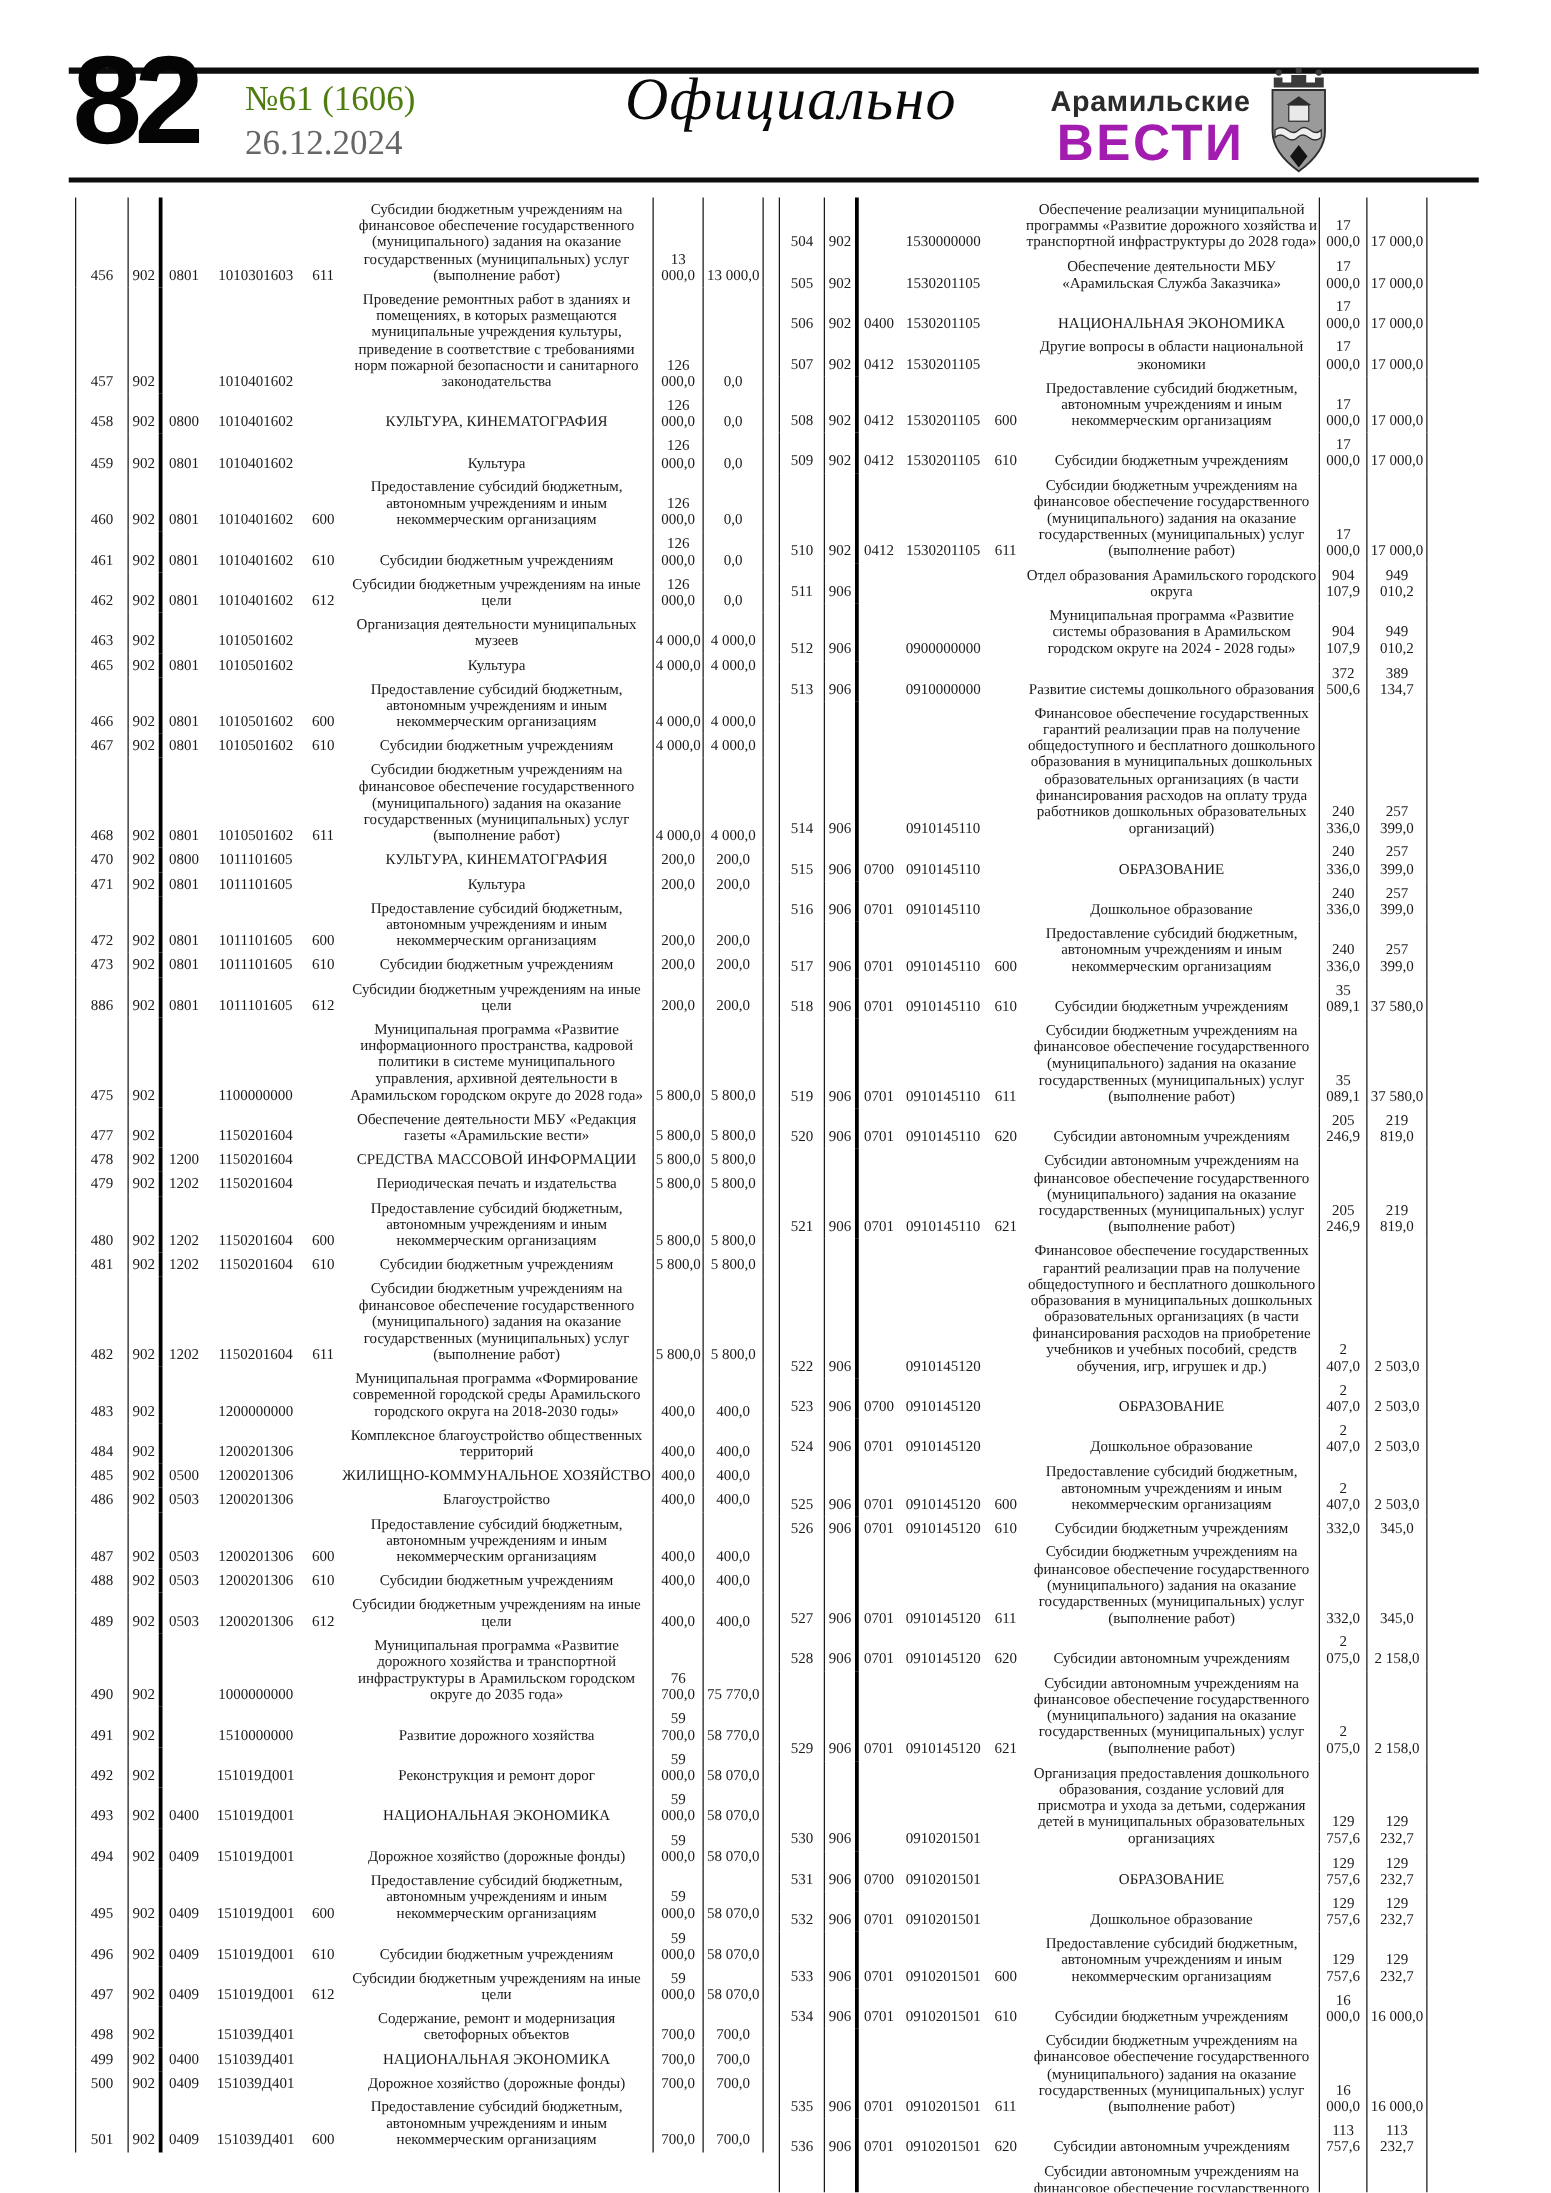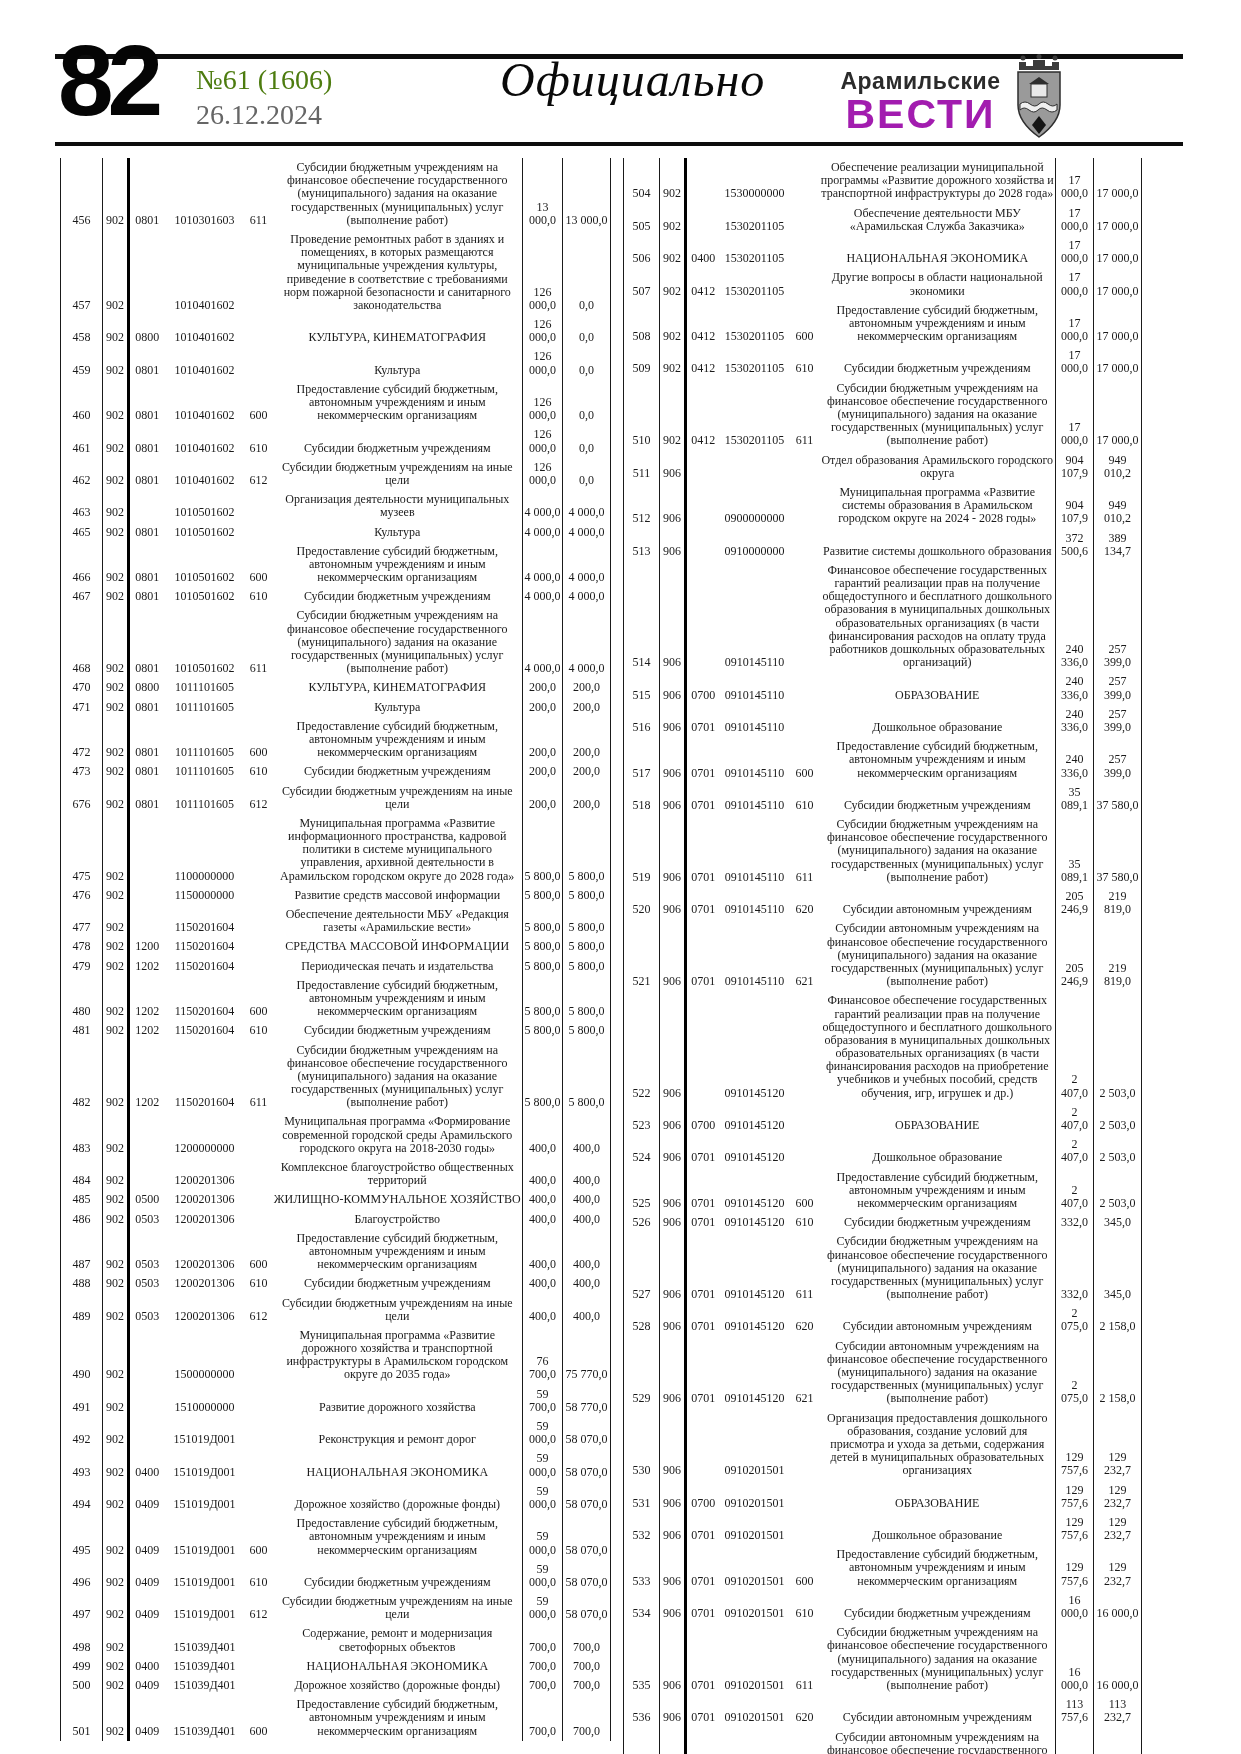--- a/index.html
+++ b/index.html
@@ -242,46 +242,36 @@
             <td class="c-n">473</td>
             <td class="c-grbs">902</td>
             <td class="c-sec">0801</td>
             <td class="c-art">1011101605</td>
             <td class="c-type">610</td>
             <td class="c-desc">Субсидии бюджетным учреждениям</td>
             <td class="c-a1">200,0</td>
             <td class="c-a2">200,0</td>
           </tr>
           <tr>
-            <td class="c-n">676</td>
+            <td class="c-n">886</td>
             <td class="c-grbs">902</td>
             <td class="c-sec">0801</td>
             <td class="c-art">1011101605</td>
             <td class="c-type">612</td>
             <td class="c-desc">Субсидии бюджетным учреждениям на иные цели</td>
             <td class="c-a1">200,0</td>
             <td class="c-a2">200,0</td>
           </tr>
           <tr>
             <td class="c-n">475</td>
             <td class="c-grbs">902</td>
             <td class="c-sec"></td>
             <td class="c-art">1100000000</td>
             <td class="c-type"></td>
             <td class="c-desc">Муниципальная программа «Развитие информационного пространства, кадровой политики в системе муниципального управления, архивной деятельности в Арамильском городском округе до 2028 года»</td>
-            <td class="c-a1">5 800,0</td>
-            <td class="c-a2">5 800,0</td>
-          </tr>
-          <tr>
-            <td class="c-n">476</td>
-            <td class="c-grbs">902</td>
-            <td class="c-sec"></td>
-            <td class="c-art">1150000000</td>
-            <td class="c-type"></td>
-            <td class="c-desc">Развитие средств массовой информации</td>
             <td class="c-a1">5 800,0</td>
             <td class="c-a2">5 800,0</td>
           </tr>
           <tr>
             <td class="c-n">477</td>
             <td class="c-grbs">902</td>
             <td class="c-sec"></td>
             <td class="c-art">1150201604</td>
             <td class="c-type"></td>
             <td class="c-desc">Обеспечение деятельности МБУ «Редакция газеты «Арамильские вести»</td>
@@ -405,21 +395,21 @@
             <td class="c-art">1200201306</td>
             <td class="c-type">612</td>
             <td class="c-desc">Субсидии бюджетным учреждениям на иные цели</td>
             <td class="c-a1">400,0</td>
             <td class="c-a2">400,0</td>
           </tr>
           <tr>
             <td class="c-n">490</td>
             <td class="c-grbs">902</td>
             <td class="c-sec"></td>
-            <td class="c-art">1500000000</td>
+            <td class="c-art">1000000000</td>
             <td class="c-type"></td>
             <td class="c-desc">Муниципальная программа «Развитие дорожного хозяйства и транспортной инфраструктуры в Арамильском городском округе до 2035 года»</td>
             <td class="c-a1">76 700,0</td>
             <td class="c-a2">75 770,0</td>
           </tr>
           <tr>
             <td class="c-n">491</td>
             <td class="c-grbs">902</td>
             <td class="c-sec"></td>
             <td class="c-art">1510000000</td>

